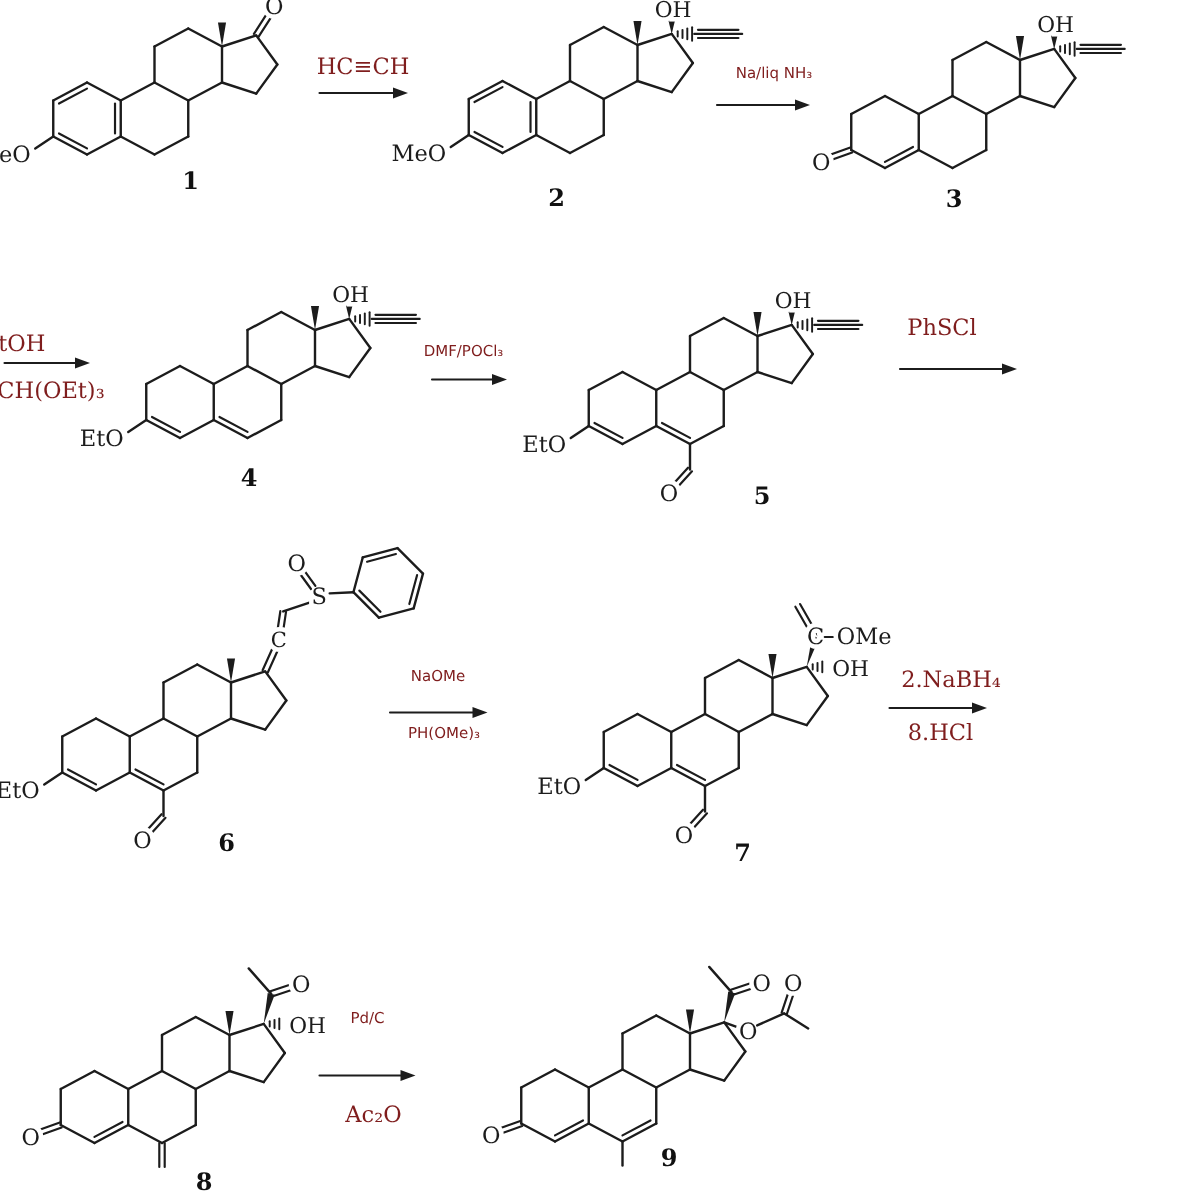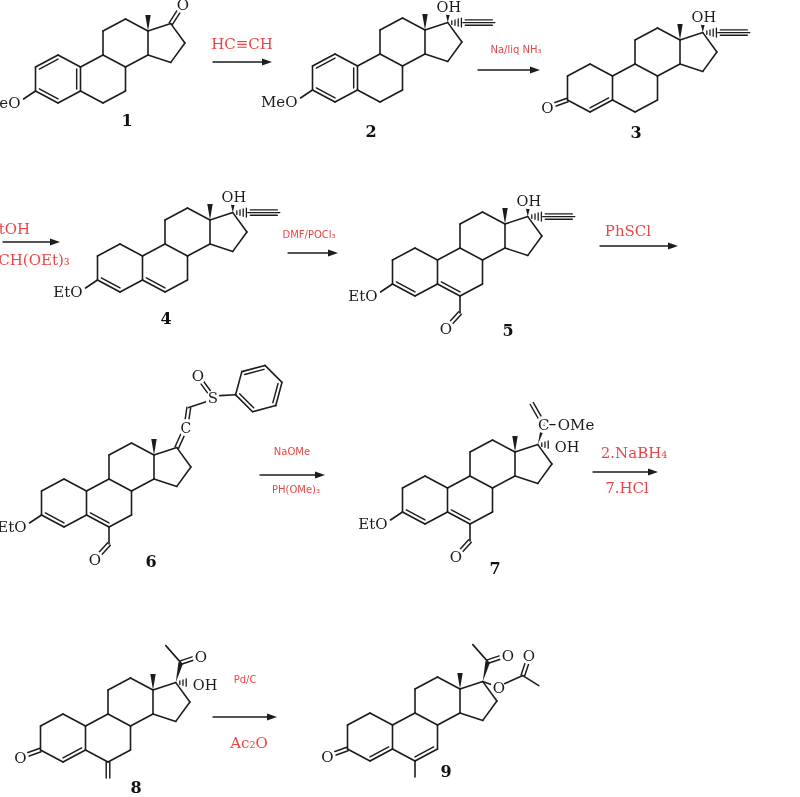--- a/index.html
+++ b/index.html
@@ -1,20 +1,20 @@
 <!DOCTYPE html>
 <html><head>
 <meta charset="utf-8">
 <style>
   html,body{margin:0;padding:0;}
   body{width:800px;height:797px;position:relative;background:#ffffff;overflow:hidden;
        font-family:"DejaVu Serif",serif;}
   #scheme-svg{position:absolute;left:0;top:0;}
   .rg{position:absolute;transform:translateX(-50%);white-space:nowrap;
-      font-family:"DejaVu Serif",serif;font-size:15px;color:#ef4444;}
+      font-family:"DejaVu Serif",serif;font-size:15px;color:#7f1d1d;}
   .rg.sans{font-family:"DejaVu Sans",sans-serif;font-size:10px;}
   .cnum{position:absolute;transform:translateX(-50%);font-family:"DejaVu Serif",serif;
         font-weight:bold;font-size:16px;color:#111;}
 </style>
 </head>
 <body>
 
 <svg id="scheme-svg" width="800" height="797" viewBox="0 0 800 797">
     <g>
       <line x1="58" y1="55" x2="80.5" y2="67" stroke="#1c1c1c" stroke-width="1.6" stroke-linecap="round"></line>
@@ -399,25 +399,25 @@
       <line x1="213" y1="717" x2="270" y2="717" stroke="#1c1c1c" stroke-width="1.4" stroke-linecap="round"></line>
       <polygon points="277,717 267,713.4 267,720.6" fill="#1c1c1c"></polygon>
     </g>
   </svg>
 
 <div class="rg" style="left:242px;top:35px;">HC≡CH</div>
 <div class="rg sans" style="left:516px;top:44px;">Na/liq NH₃</div>
 <div class="rg" style="left:9px;top:220px;">EtOH</div>
 <div class="rg" style="left:34px;top:251px;">CH(OEt)₃</div>
 <div class="rg sans" style="left:309px;top:229px;">DMF/POCl₃</div>
-<div class="rg" style="left:628px;top:222px;">PhSCl</div>
+<div class="rg" style="left:628px;top:209px;">PhSCl</div>
 <div class="rg sans" style="left:292px;top:446px;text-align:center;">NaOMe</div>
 <div class="rg sans" style="left:296px;top:484px;">PH(OMe)₃</div>
 <div class="rg" style="left:634px;top:444px;">2.NaBH₄</div>
-<div class="rg" style="left:627px;top:479px;">7.HCl</div>
+<div class="rg" style="left:627px;top:479px;">8.HCl</div>
 <div class="rg sans" style="left:245px;top:674px;">Pd/C</div>
 <div class="rg" style="left:249px;top:734px;">Ac₂O</div>
 
 <div class="cnum" style="left:127px;top:111px;">1</div>
 <div class="cnum" style="left:371px;top:122px;">2</div>
 <div class="cnum" style="left:636px;top:123px;">3</div>
 <div class="cnum" style="left:166px;top:309px;">4</div>
 <div class="cnum" style="left:508px;top:321px;">5</div>
 <div class="cnum" style="left:151px;top:552px;">6</div>
 <div class="cnum" style="left:495px;top:559px;">7</div>

